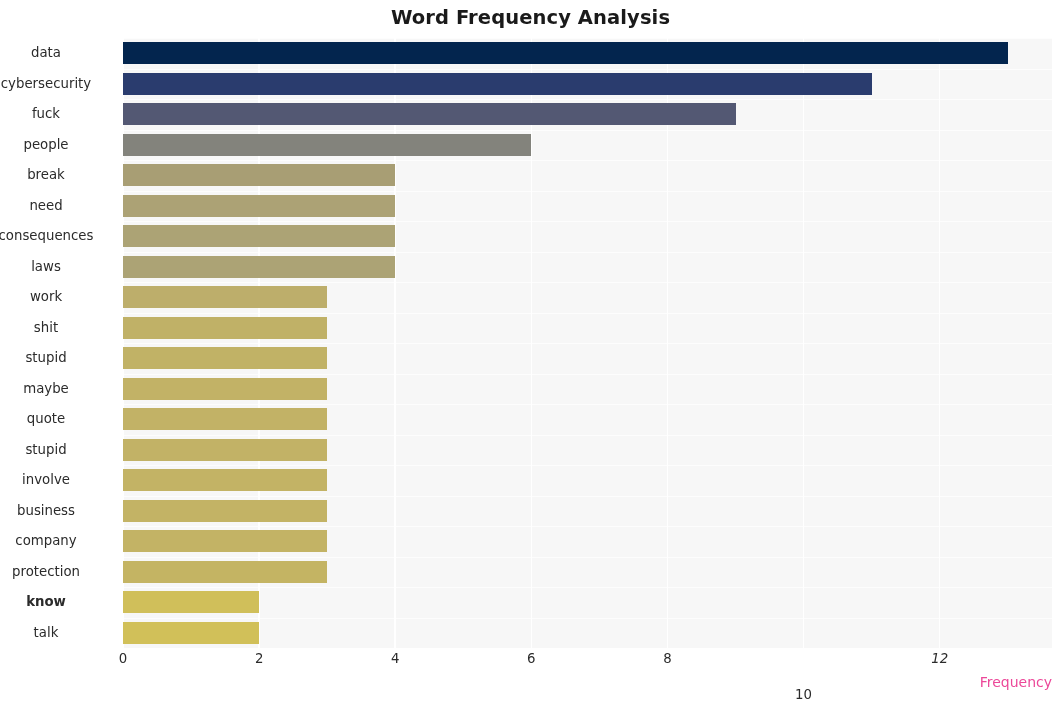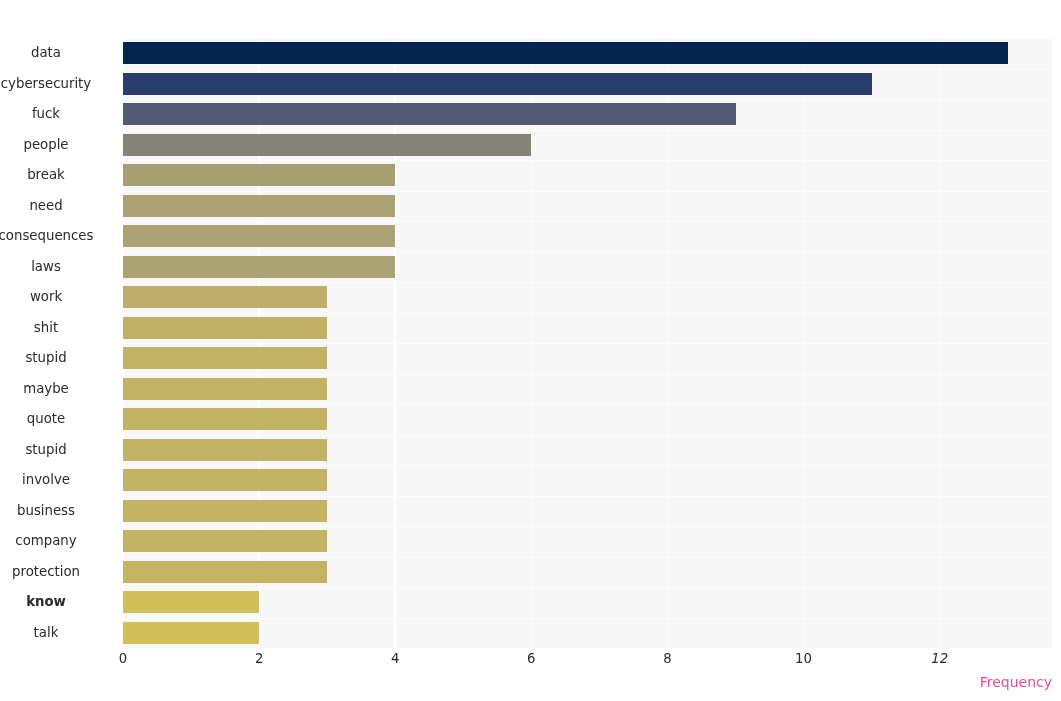--- a/index.html
+++ b/index.html
@@ -116,20 +116,21 @@
     font-size: 14px;
     color: #ec4899;
     font-family: "DejaVu Sans", sans-serif;
   }
 </style>
 </head>
 <body>
 
 <div id="figure">
 
+  <div id="chart-title">Word Frequency Analysis</div>
 
   <div id="plot-panel">
       <div class="hgrid" style="top: 0px;"></div>
       <div class="hgrid" style="top: 30.5px;"></div>
       <div class="hgrid" style="top: 61px;"></div>
       <div class="hgrid" style="top: 91.5px;"></div>
       <div class="hgrid" style="top: 122px;"></div>
       <div class="hgrid" style="top: 152.5px;"></div>
       <div class="hgrid" style="top: 183px;"></div>
       <div class="hgrid" style="top: 213.5px;"></div>
@@ -196,19 +197,19 @@
       <div class="ylabel" style="top: 557.25px; font-weight: bold;">know</div>
       <div class="ylabel" style="top: 587.75px;">talk</div>
     </div>
 
   <div id="xlabels">
       <div class="xlabel" style="left: 123px;">0</div>
       <div class="xlabel" style="left: 259.117px;">2</div>
       <div class="xlabel" style="left: 395.234px;">4</div>
       <div class="xlabel" style="left: 531.352px;">6</div>
       <div class="xlabel" style="left: 667.469px;">8</div>
-      <div class="xlabel" style="left: 803.586px;">10</div>
+      <div class="xlabel" style="left: 803.586px; margin-top: 36px;">10</div>
       <div class="xlabel" style="left: 939.703px; font-style: italic;">12</div>
     </div>
 
   <div id="xaxis-title">Frequency</div>
 
 </div>
 
 </body></html>

